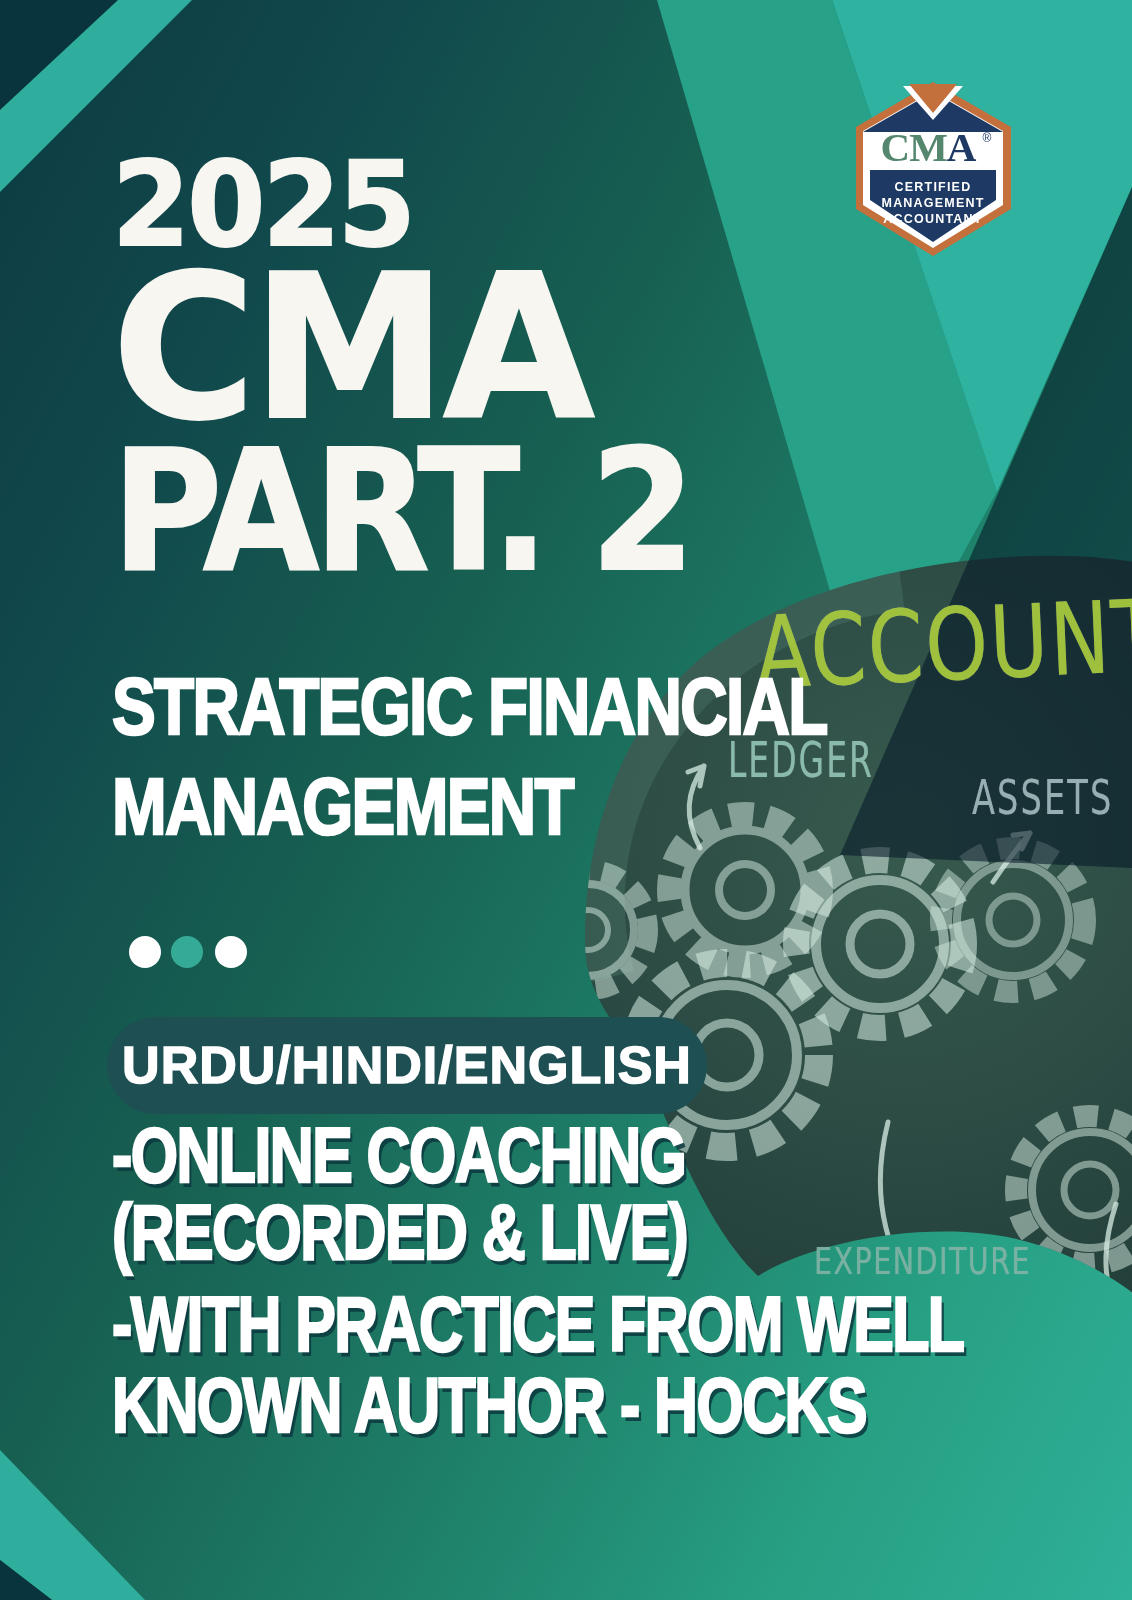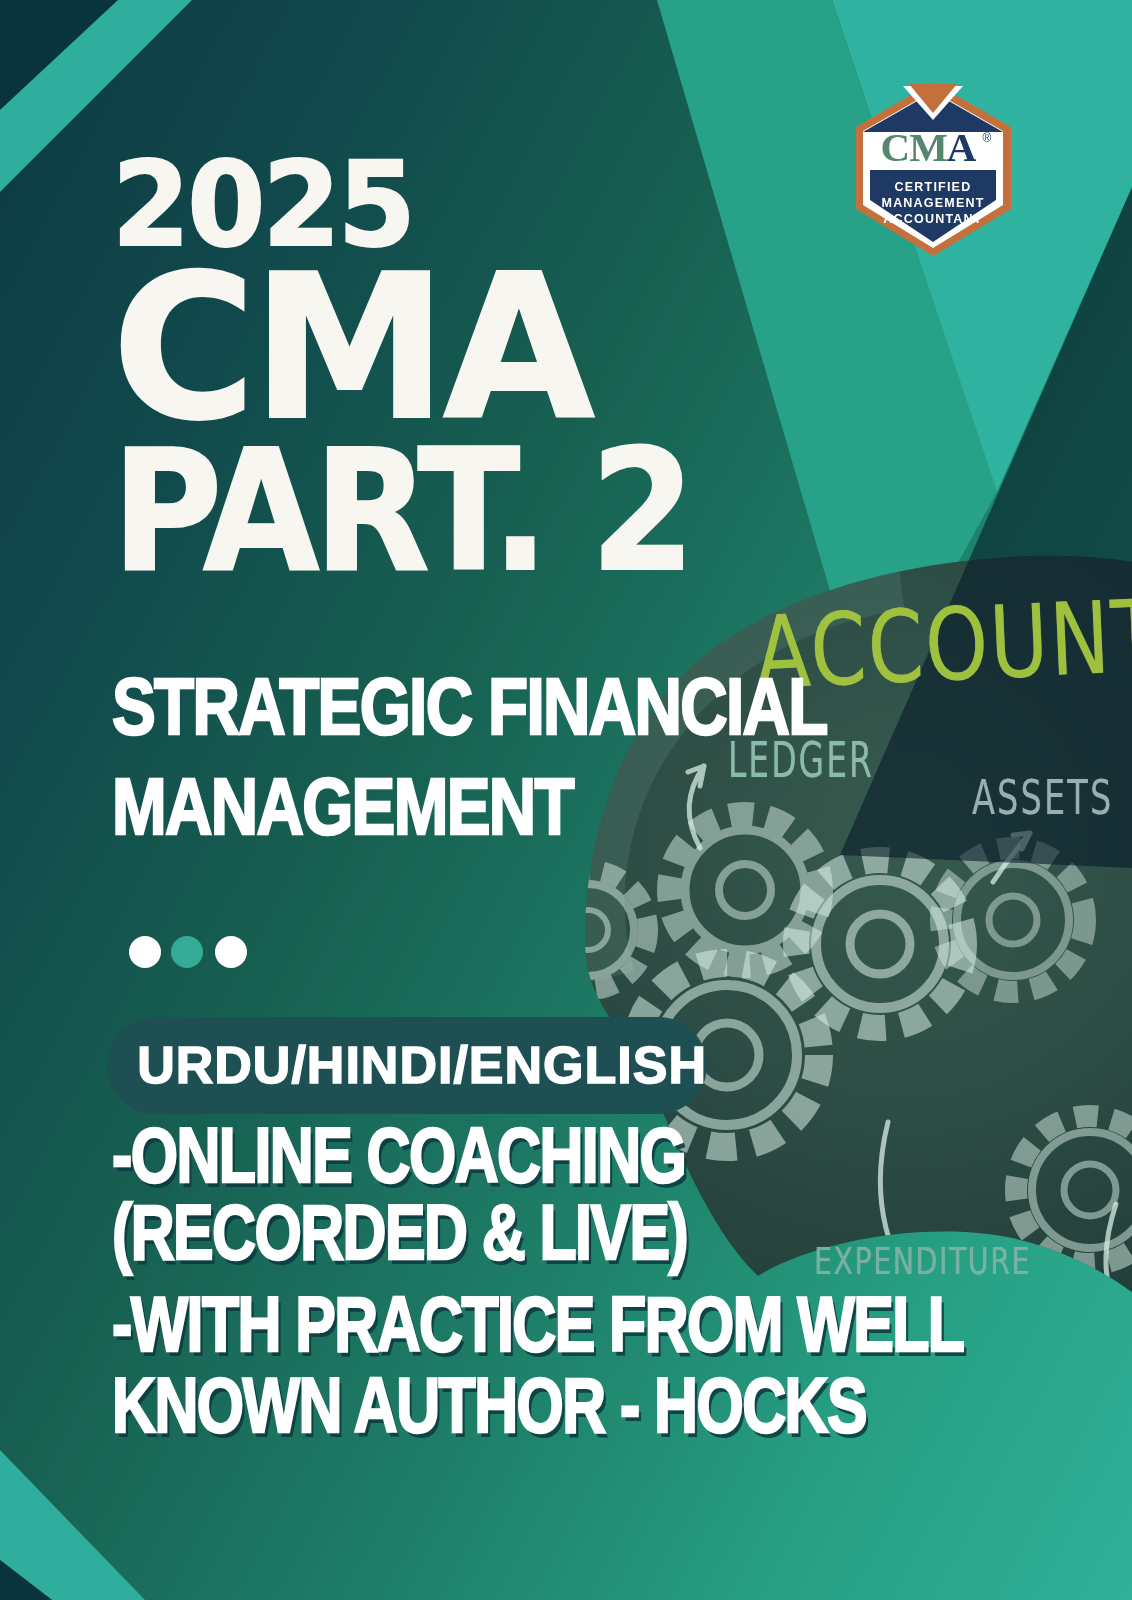--- a/index.html
+++ b/index.html
@@ -30,21 +30,21 @@
   .course1{top:667px;} .course2{top:767px;}
 
   
   .dot{position:absolute; top:936px; width:32px; height:32px; border-radius:50%;}
 
   
   .pill{
     position:absolute; left:107px; top:1017px; width:600px; height:97px;
     background:#1d4f53; border-radius:50px; color:#fff;
     font-size:52px; font-weight:700; letter-spacing:1px; line-height:97px;
-    text-align:right; white-space:nowrap; -webkit-text-stroke:1.5px #fff;
+    text-align:center; white-space:nowrap; -webkit-text-stroke:1.5px #fff;
   }
 
   
   .feat{
     position:absolute; left:112px; color:#ffffff; white-space:nowrap;
     font-weight:700; font-size:78px; line-height:1; letter-spacing:-2px;
     transform-origin:left top; transform:scaleX(.78);
     -webkit-text-stroke:2.5px #fff;
     text-shadow:4px 5px 0 rgba(12,56,62,.85);
   }

